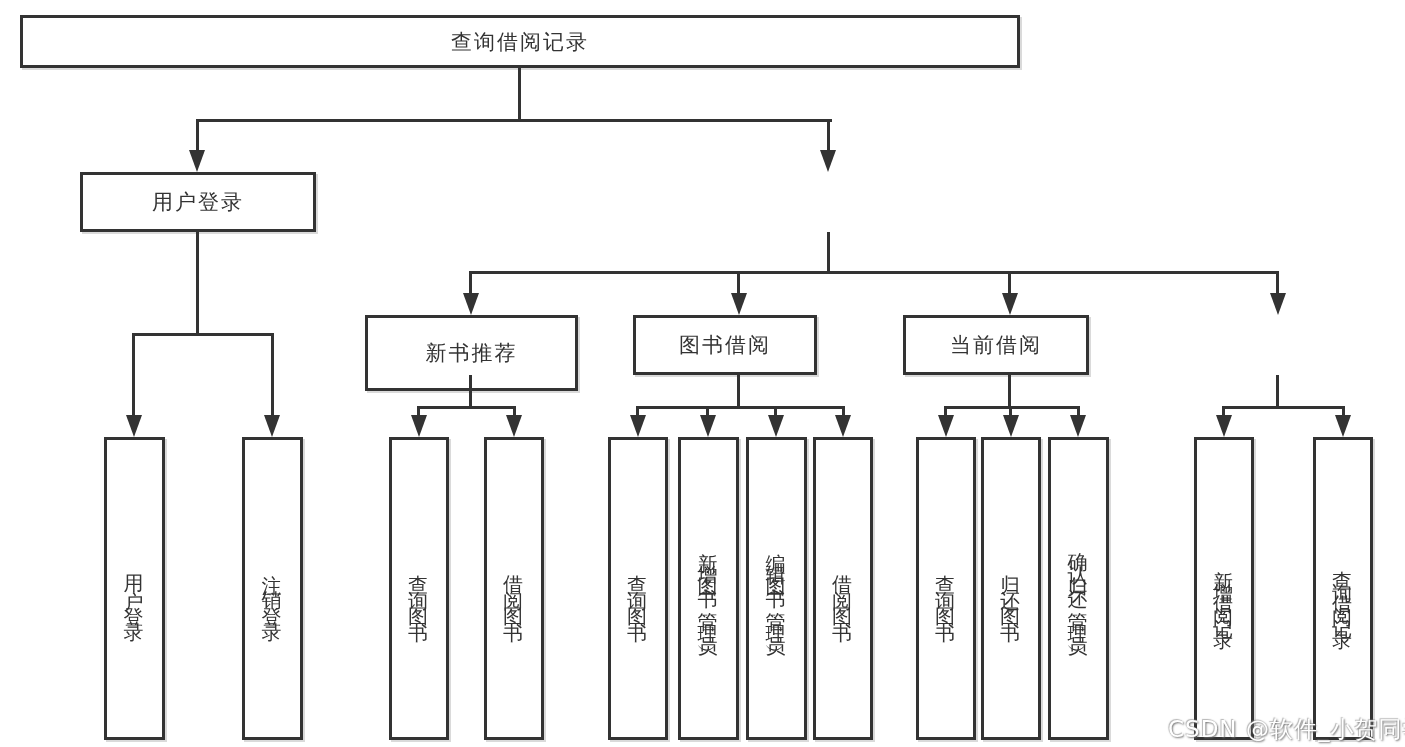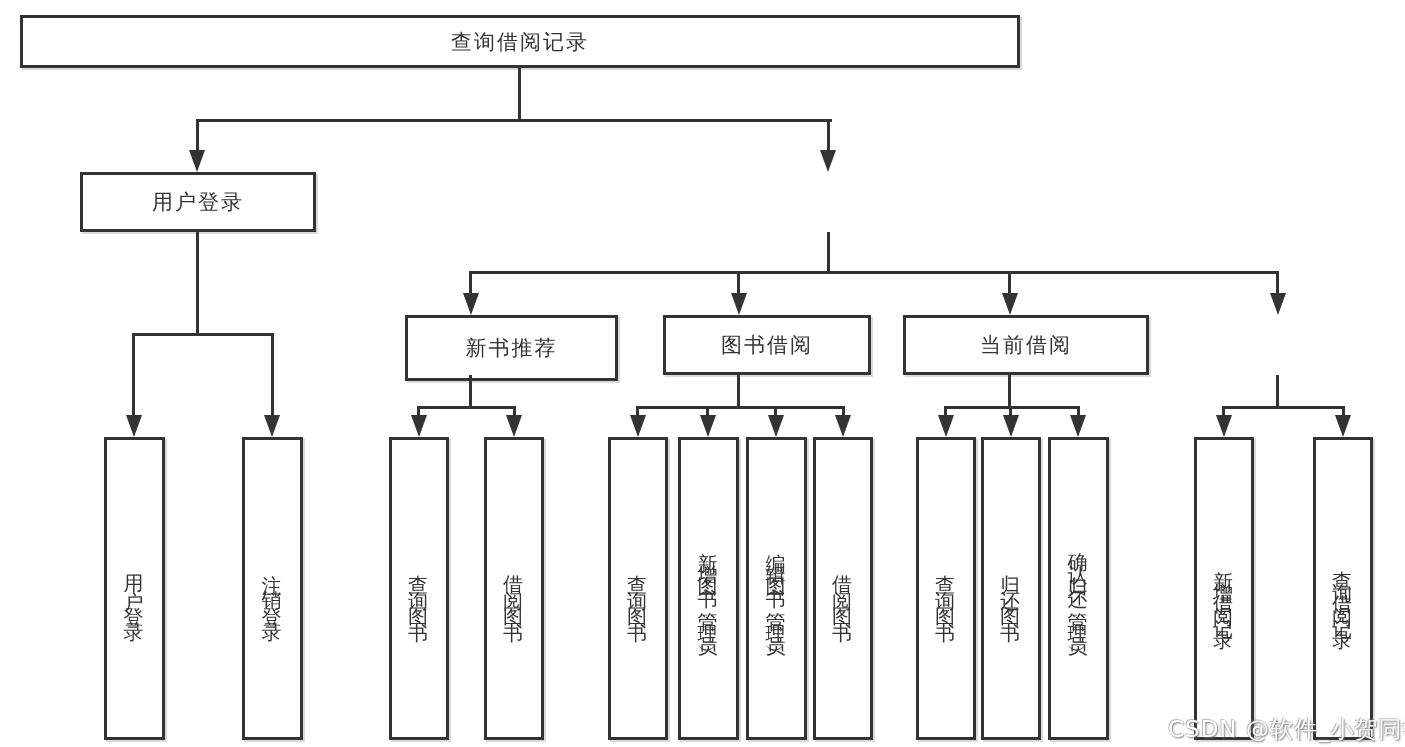--- a/index.html
+++ b/index.html
@@ -75,23 +75,23 @@
   <div class="line" style="left:469px;top:271px;width:810px;height:3px;"></div>
   <div class="line" style="left:469px;top:271px;width:3px;height:25px;"></div>
   <div class="arrow" style="left:463px;top:293px;"></div>
   <div class="line" style="left:737px;top:271px;width:3px;height:25px;"></div>
   <div class="arrow" style="left:731px;top:293px;"></div>
   <div class="line" style="left:1008px;top:271px;width:3px;height:25px;"></div>
   <div class="arrow" style="left:1002px;top:293px;"></div>
   <div class="line" style="left:1276px;top:271px;width:3px;height:25px;"></div>
   <div class="arrow" style="left:1270px;top:293px;"></div>
 
-  <div class="box" style="left:365px;top:315px;width:213px;height:66px;margin-left:40px;">新书推荐</div>
-  <div class="box" style="left:663px;top:315px;width:208px;height:60px;">图书借阅</div>
-  <div class="box" style="left:903px;top:315px;width:246px;height:60px;">当前借阅</div>
+  <div class="box" style="left:365px;top:315px;width:213px;height:76px;">新书推荐</div>
+  <div class="box" style="left:633px;top:315px;width:184px;height:60px;">图书借阅</div>
+  <div class="box" style="left:903px;top:315px;width:186px;height:60px;">当前借阅</div>
 
   <div class="line" style="left:469px;top:375px;width:3px;height:34px;"></div>
   <div class="line" style="left:417px;top:406px;width:99px;height:3px;"></div>
   <div class="line" style="left:417px;top:406px;width:3px;height:12px;"></div>
   <div class="arrow" style="left:411px;top:415px;"></div>
   <div class="line" style="left:513px;top:406px;width:3px;height:12px;"></div>
   <div class="arrow" style="left:506px;top:415px;"></div>
 
   <div class="line" style="left:737px;top:375px;width:3px;height:34px;"></div>
   <div class="line" style="left:636px;top:406px;width:209px;height:3px;"></div>

